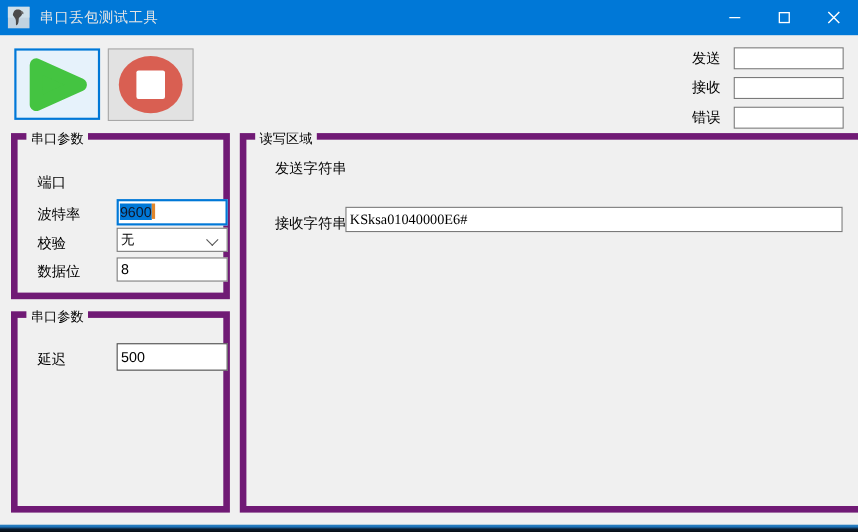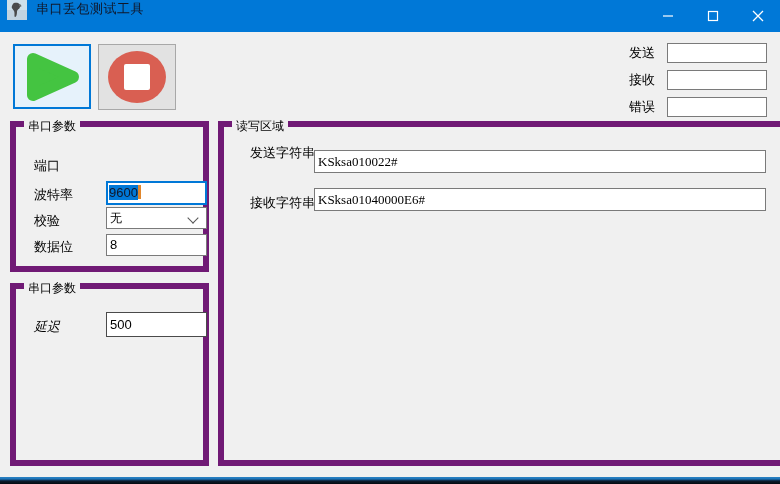--- a/index.html
+++ b/index.html
@@ -2,21 +2,21 @@
 <html><head>
 <meta charset="utf-8">
 <style>
   html,body{margin:0;padding:0;background:#3a3a3a;}
   .window{
     position:relative;width:780px;height:484px;background:#f0f0f0;overflow:hidden;
     font-family:"Liberation Sans","DejaVu Sans",sans-serif;font-size:12px;color:#000;
   }
   
   .titlebar{position:absolute;left:0;top:0;width:100%;height:32px;background:#0078d7;
-    display:flex;align-items:flex-start;color:#0f172a;}
+    display:flex;align-items:center;color:#e5e5e5;}
   .tb-icon{width:20px;height:20px;margin-left:7px;flex:0 0 auto;}
   .tb-title{margin-left:9px;font-size:13px;letter-spacing:.5px;}
   .tb-btns{margin-left:auto;display:flex;height:100%;}
   .tb-btn{width:45px;height:32px;display:flex;align-items:center;justify-content:center;cursor:default;}
   .tb-btn svg{display:block;}
   
   .btn-play{position:absolute;left:13px;top:44px;width:78px;height:65px;box-sizing:border-box;
     background:#e6f2fb;border:2px solid #0078d7;display:flex;align-items:center;justify-content:center;}
   .btn-stop{position:absolute;left:98px;top:44px;width:78px;height:66px;box-sizing:border-box;
     background:#e2e2e2;border:1px solid #a8a8a8;display:flex;align-items:center;justify-content:center;}
@@ -112,29 +112,28 @@
       <span class="chev"></span>
     </div>
 
     <div class="fld-label" style="left:18px;top:111px;">数据位</div>
     <div class="textbox" style="left:90px;top:107px;width:101px;height:22px;line-height:20px;">8</div>
   </div>
 
   <div class="gb" style="left:10px;top:283px;width:199px;height:183px;">
     <div class="gb-title">串口参数</div>
 
-    <div class="fld-label" style="left:18px;top:29px;font-style:italic;">延迟</div>
+    <div class="fld-label" style="left:18px;top:29px;">延迟</div>
     <div class="textbox" style="left:90px;top:23px;width:101px;height:25px;line-height:23px;border-color:#4a4a4a;">500</div>
   </div>
 
   <div class="gb" style="left:218px;top:121px;width:656px;height:345px;">
     <div class="gb-title">读写区域</div>
 
     <div class="fld-label" style="left:26px;top:17px;">发送字符串</div>
-    <div class="textbox serif-val" style="left:90px;top:23px;width:452px;height:23px;line-height:21px;">KSksa010022#</div>
 
     <div class="fld-label" style="left:26px;top:67px;">接收字符串</div>
     <div class="textbox serif-val" style="left:90px;top:61px;width:452px;height:23px;line-height:21px;">KSksa01040000E6#</div>
   </div>
 
   <div class="bottom-edge"></div>
 
 </div>
 
 </body></html>

